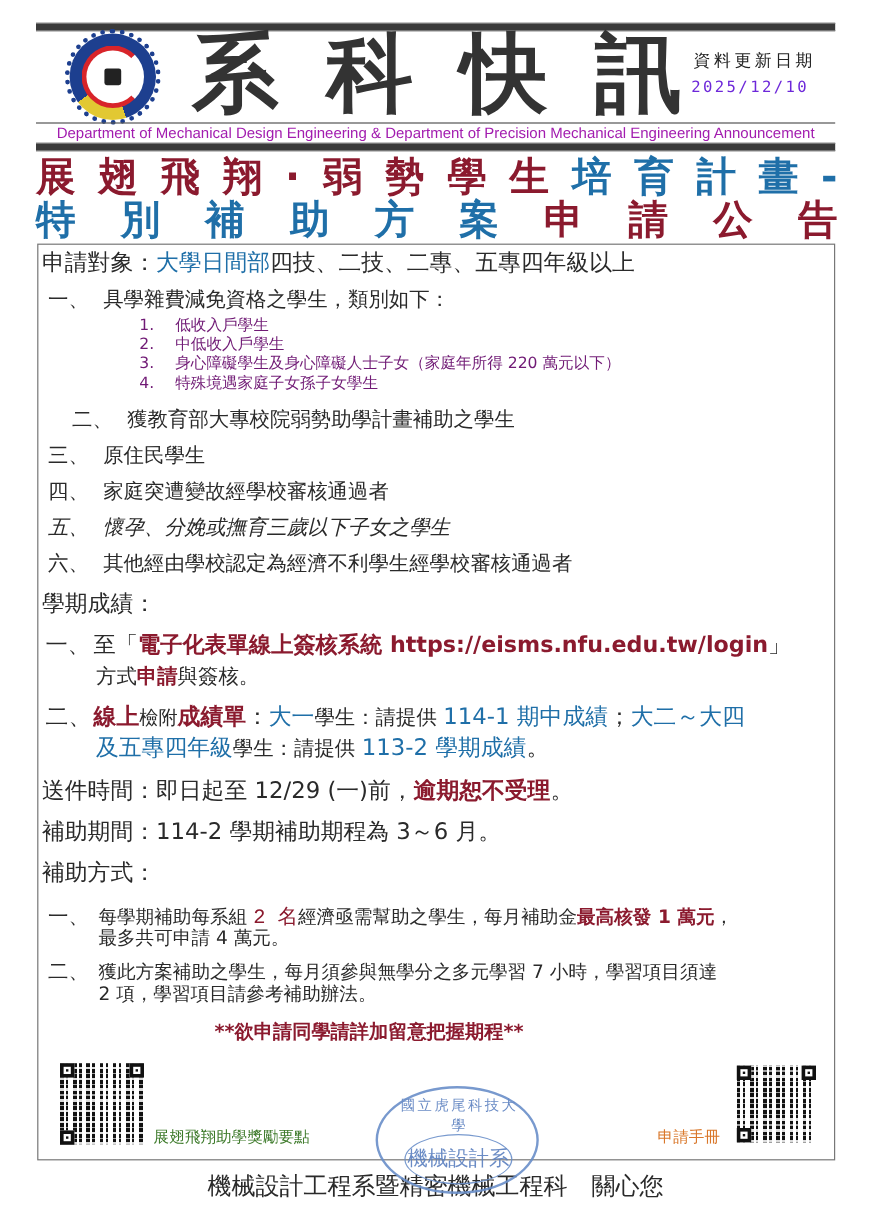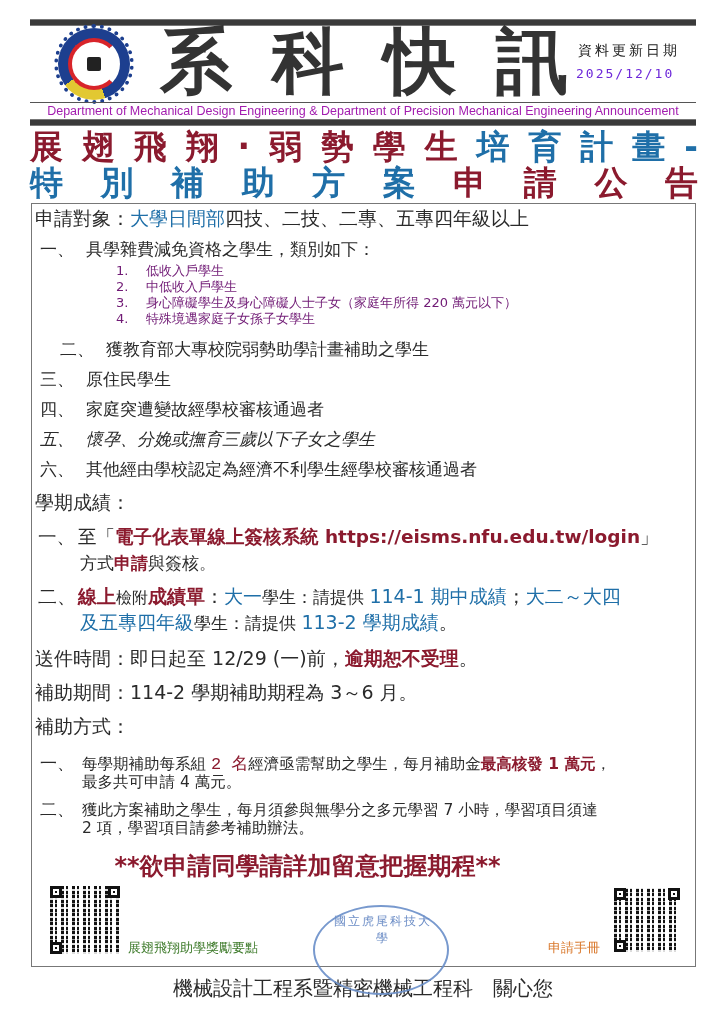--- a/index.html
+++ b/index.html
@@ -163,21 +163,21 @@
 <div class="txt item" style="left:40px; top:752px; font-size:15.5px;">
   <span style="display:inline-block;width:42px;font-size:17px;">一、</span><span>每學期補助每系組 </span><span class="red" style="font-size:17px;font-family:Liberation Mono, monospace;">2 名</span><span>經濟亟需幫助之學生，每月補助金</span><span class="red b">最高核發 1 萬元</span><span>，</span>
 </div>
 <div class="txt item" style="left:82px; top:772px; font-size:15.5px;">最多共可申請 4 萬元。</div>
 
 <div class="txt item" style="left:40px; top:798px; font-size:15.5px;">
   <span style="display:inline-block;width:42px;font-size:17px;">二、</span><span>獲此方案補助之學生，每月須參與無學分之多元學習 7 小時，學習項目須達</span>
 </div>
 <div class="txt item" style="left:82px; top:818px; font-size:15.5px;">2 項，學習項目請參考補助辦法。</div>
 
-<div class="txt red b" style="left:31px; width:553px; text-align:center; top:850px; font-size:24px;">**欲申請同學請詳加留意把握期程**</div>
+<div class="txt red b" style="left:31px; width:553px; text-align:center; top:850px; font-size:16px;">**欲申請同學請詳加留意把握期程**</div>
 
 <div class="qr" style="left:50px; top:886px; width:70px; height:68px;">
   <div class="qrmask"></div>
   <div class="finder" style="left:0;top:0;"></div>
   <div class="finder" style="right:0;top:0;"></div>
   <div class="finder" style="left:0;bottom:0;"></div>
 </div>
 <div class="txt" style="left:128px; top:939px; font-size:13px; color:#3d7a2a;">展翅飛翔助學獎勵要點</div>
 
 <div class="qr" style="left:614px; top:888px; width:66px; height:64px;">
@@ -185,13 +185,14 @@
   <div class="finder" style="left:0;top:0;"></div>
   <div class="finder" style="right:0;top:0;"></div>
   <div class="finder" style="left:0;bottom:0;"></div>
 </div>
 <div class="txt" style="left:548px; top:939px; font-size:13px; color:#d9772a;">申請手冊</div>
 
 <div class="abs footer">機械設計工程系暨精密機械工程科　關心您</div>
 
 <div class="abs stamp">
   <div class="stamp-outer">國立虎尾科技大學</div>
+  <div class="stamp-inner">機械設計系</div>
 </div>
 
 </body></html>

